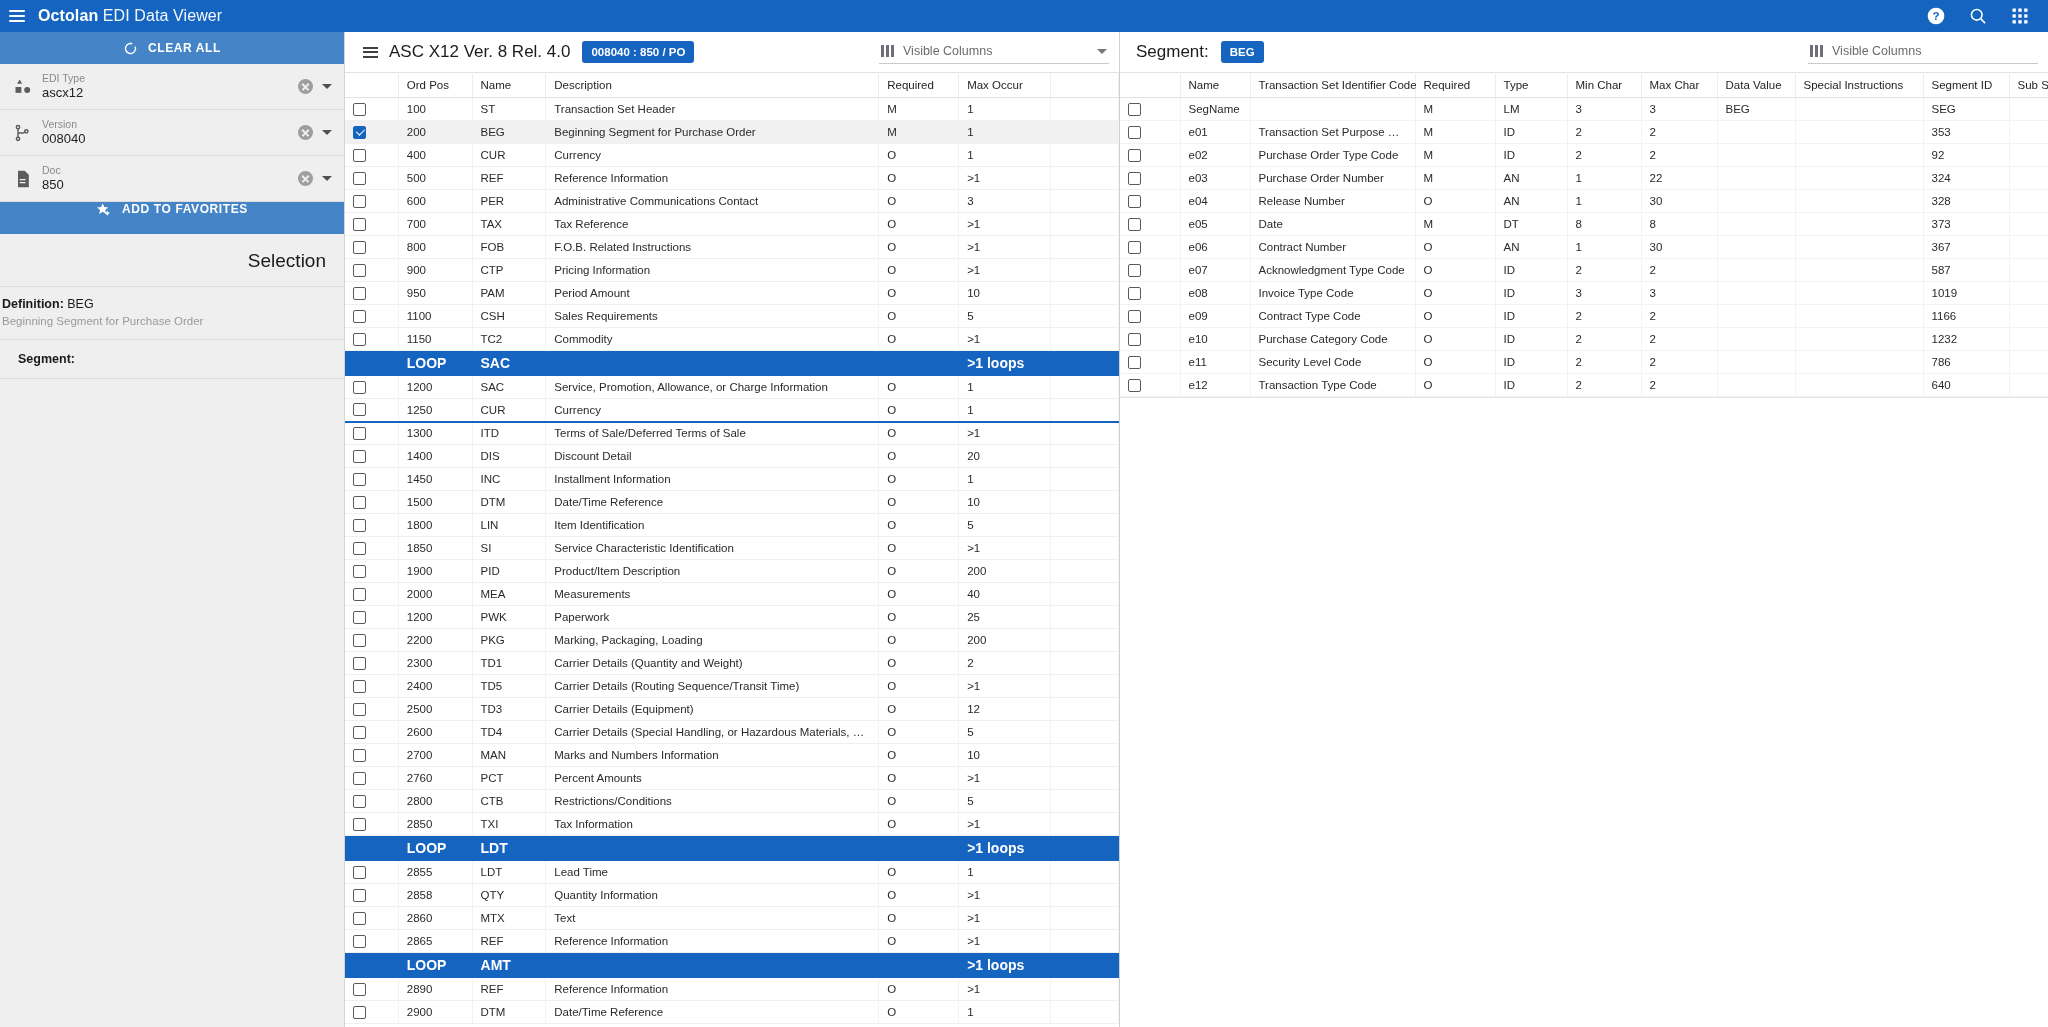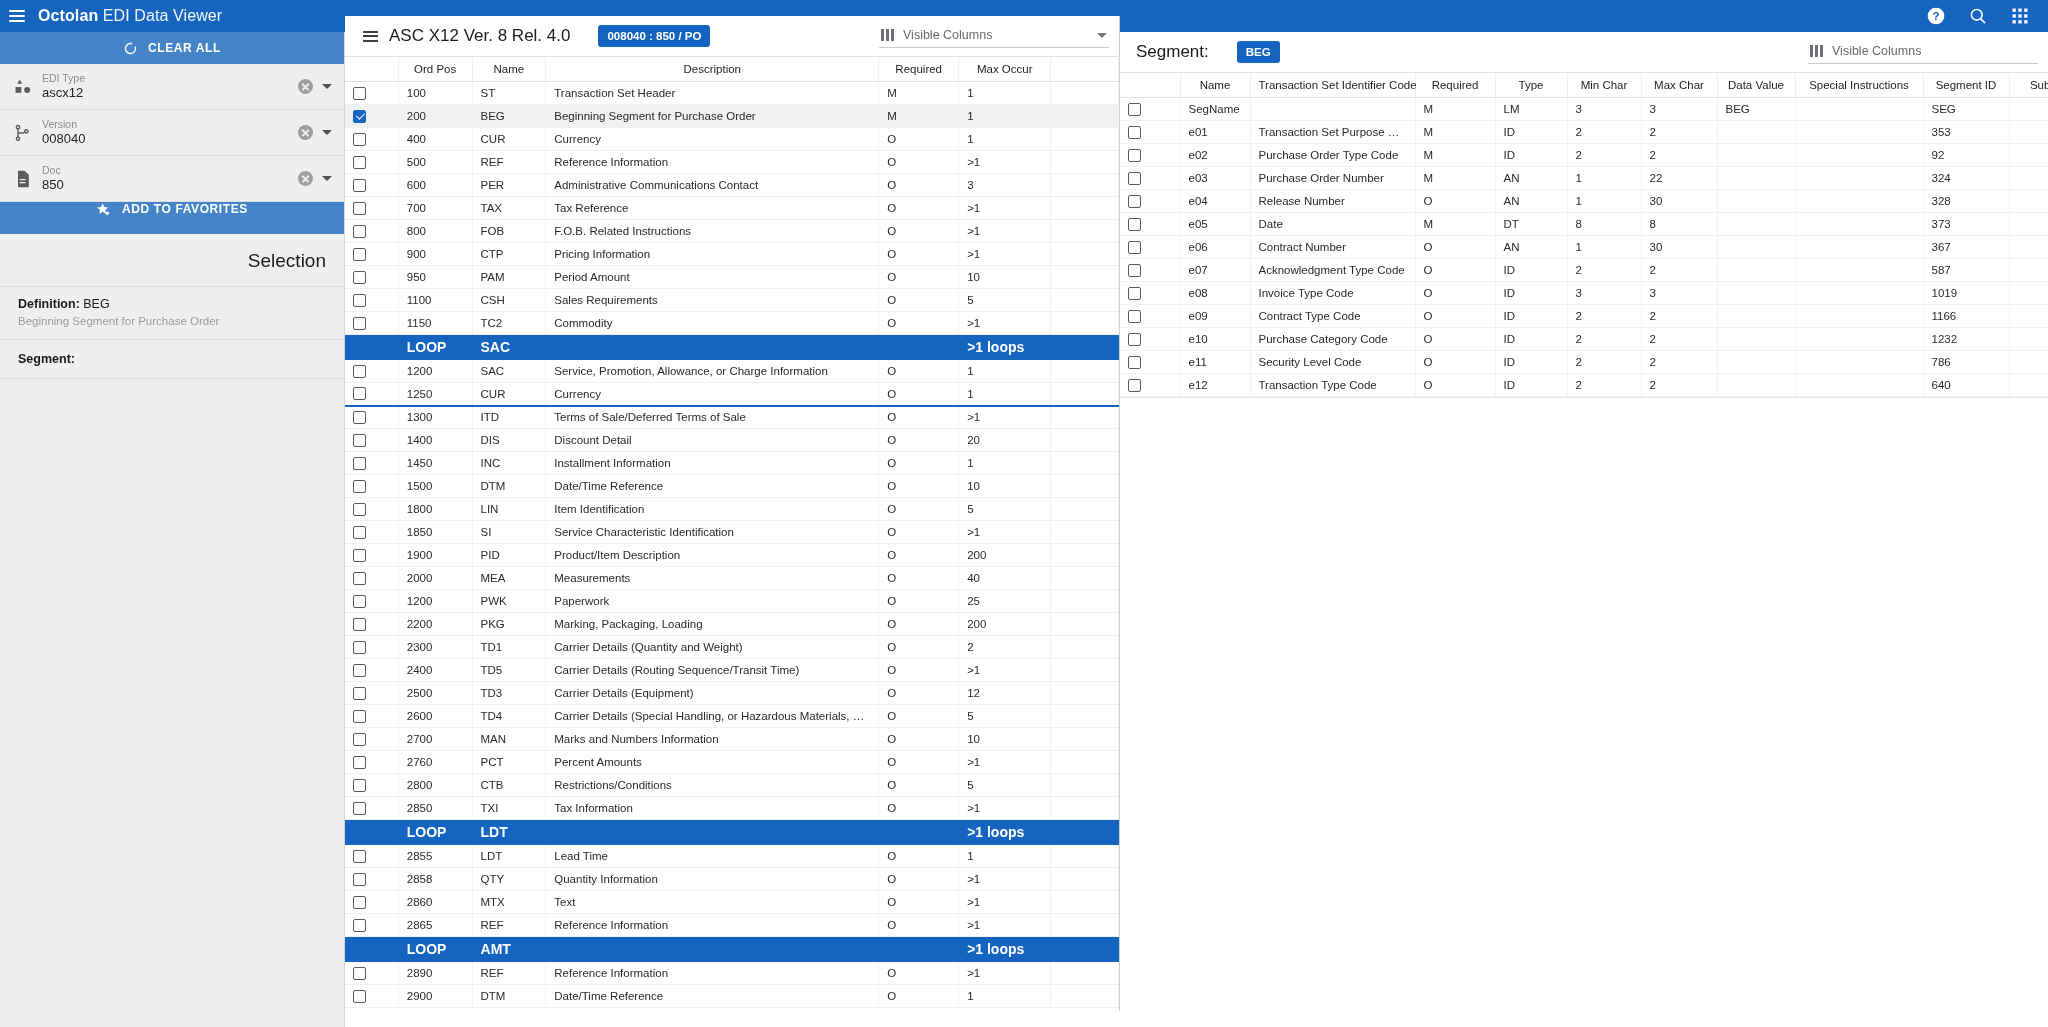--- a/index.html
+++ b/index.html
@@ -65,53 +65,53 @@
   .caret {
     width: 0; height: 0; border-left: 5px solid transparent; border-right: 5px solid transparent;
     border-top: 5px solid #505050; cursor: pointer; flex: none;
   }
   .fav-btn {
     height: 32px; background: #4585C7; color: #fff;
     display: flex; align-items: flex-start; justify-content: center; gap: 10px;
     font-size: 12px; font-weight: bold; letter-spacing: .6px; cursor: pointer;
   }
   .selection-title { font-size: 19px; color: #1a1a1a; padding: 16px 18px 14px 18px; border-bottom: 1px solid #dcdcdc; text-align: right; }
-  .sel-block { padding: 10px 18px 12px 18px; border-bottom: 1px solid #dcdcdc; }
+  .sel-block { padding: 10px 18px 12px 2px; border-bottom: 1px solid #dcdcdc; }
   .sel-def { font-size: 12.5px; color: #1a1a1a; }
   .sel-def b { font-weight: bold; }
   .sel-sub { font-size: 11.5px; color: #9a9a9a; margin-top: 4px; }
   .sel-seg { font-size: 12.5px; font-weight: bold; color: #1a1a1a; padding: 12px 18px; border-bottom: 1px solid #dcdcdc; }
 
   
   .center {
-    position: absolute; top: 16px; left: 345px; width: 775px; height: 995px;
+    position: absolute; top: 32px; left: 345px; width: 775px; height: 995px;
     background: #fff; border-right: 1px solid #d0d0d0;
     overflow: hidden;
   }
   .panel-head { height: 40px; display: flex; align-items: center; padding: 0 10px 0 12px; background:#fff;}
   .panel-burger { width: 26px; display:flex; align-items:center; justify-content:center; cursor:pointer;}
   .panel-burger i { display:block; width:15px; height:2px; background:#404040; margin:2.5px 0;}
   .panel-title { font-size: 17px; color: #1c1c1c; margin-left: 6px; }
   .pill {
     background: #1565C0; color: #fff; font-size: 11.5px; font-weight: bold;
-    padding: 5px 9px; border-radius: 3px; margin-left: 28px; cursor: pointer;
+    padding: 5px 9px; border-radius: 3px; margin-left: 12px; cursor: pointer;
   }
   .vis-cols {
     margin-left: auto; display: flex; align-items: center; gap: 9px;
     border-bottom: 1px solid #c9c9c9; padding: 4px 2px 5px 2px; min-width: 230px;
     cursor: pointer;
   }
   .bars { display: flex; gap: 2px; }
   .bars i { display: block; width: 3px; height: 12px; background: #6e6e78; }
   .vis-label { font-size: 12.5px; color: #6b6b6b; }
   .vis-caret { margin-left: auto; width:0;height:0;border-left:5px solid transparent;border-right:5px solid transparent;border-top:5px solid #757575;}
 
   table.grid { border-collapse: collapse; width: 100%; table-layout: fixed; }
   table.grid th {
-    font-size: 11.5px; font-weight: normal; color: #1f1f1f; text-align: center;
+    font-size: 11.5px; font-weight: normal; color: #1f1f1f; text-align: left;
     padding: 6px 8px; border-top: 1px solid #e2e2e2; border-bottom: 1px solid #e2e2e2;
     border-right: 1px solid #eeeeee; background: #fff; white-space: nowrap;
   }
   table.grid td {
     font-size: 11.5px; color: #2a2a2a; padding: 4px 8px;
     border-bottom: 1px solid #f0f0f0; border-right: 1px solid #f3f3f3;
     white-space: nowrap; overflow: hidden; text-overflow: ellipsis; height: 23px;
   }
   tr.selected td { background: #f1f1f1; }
   tr.loop td {

